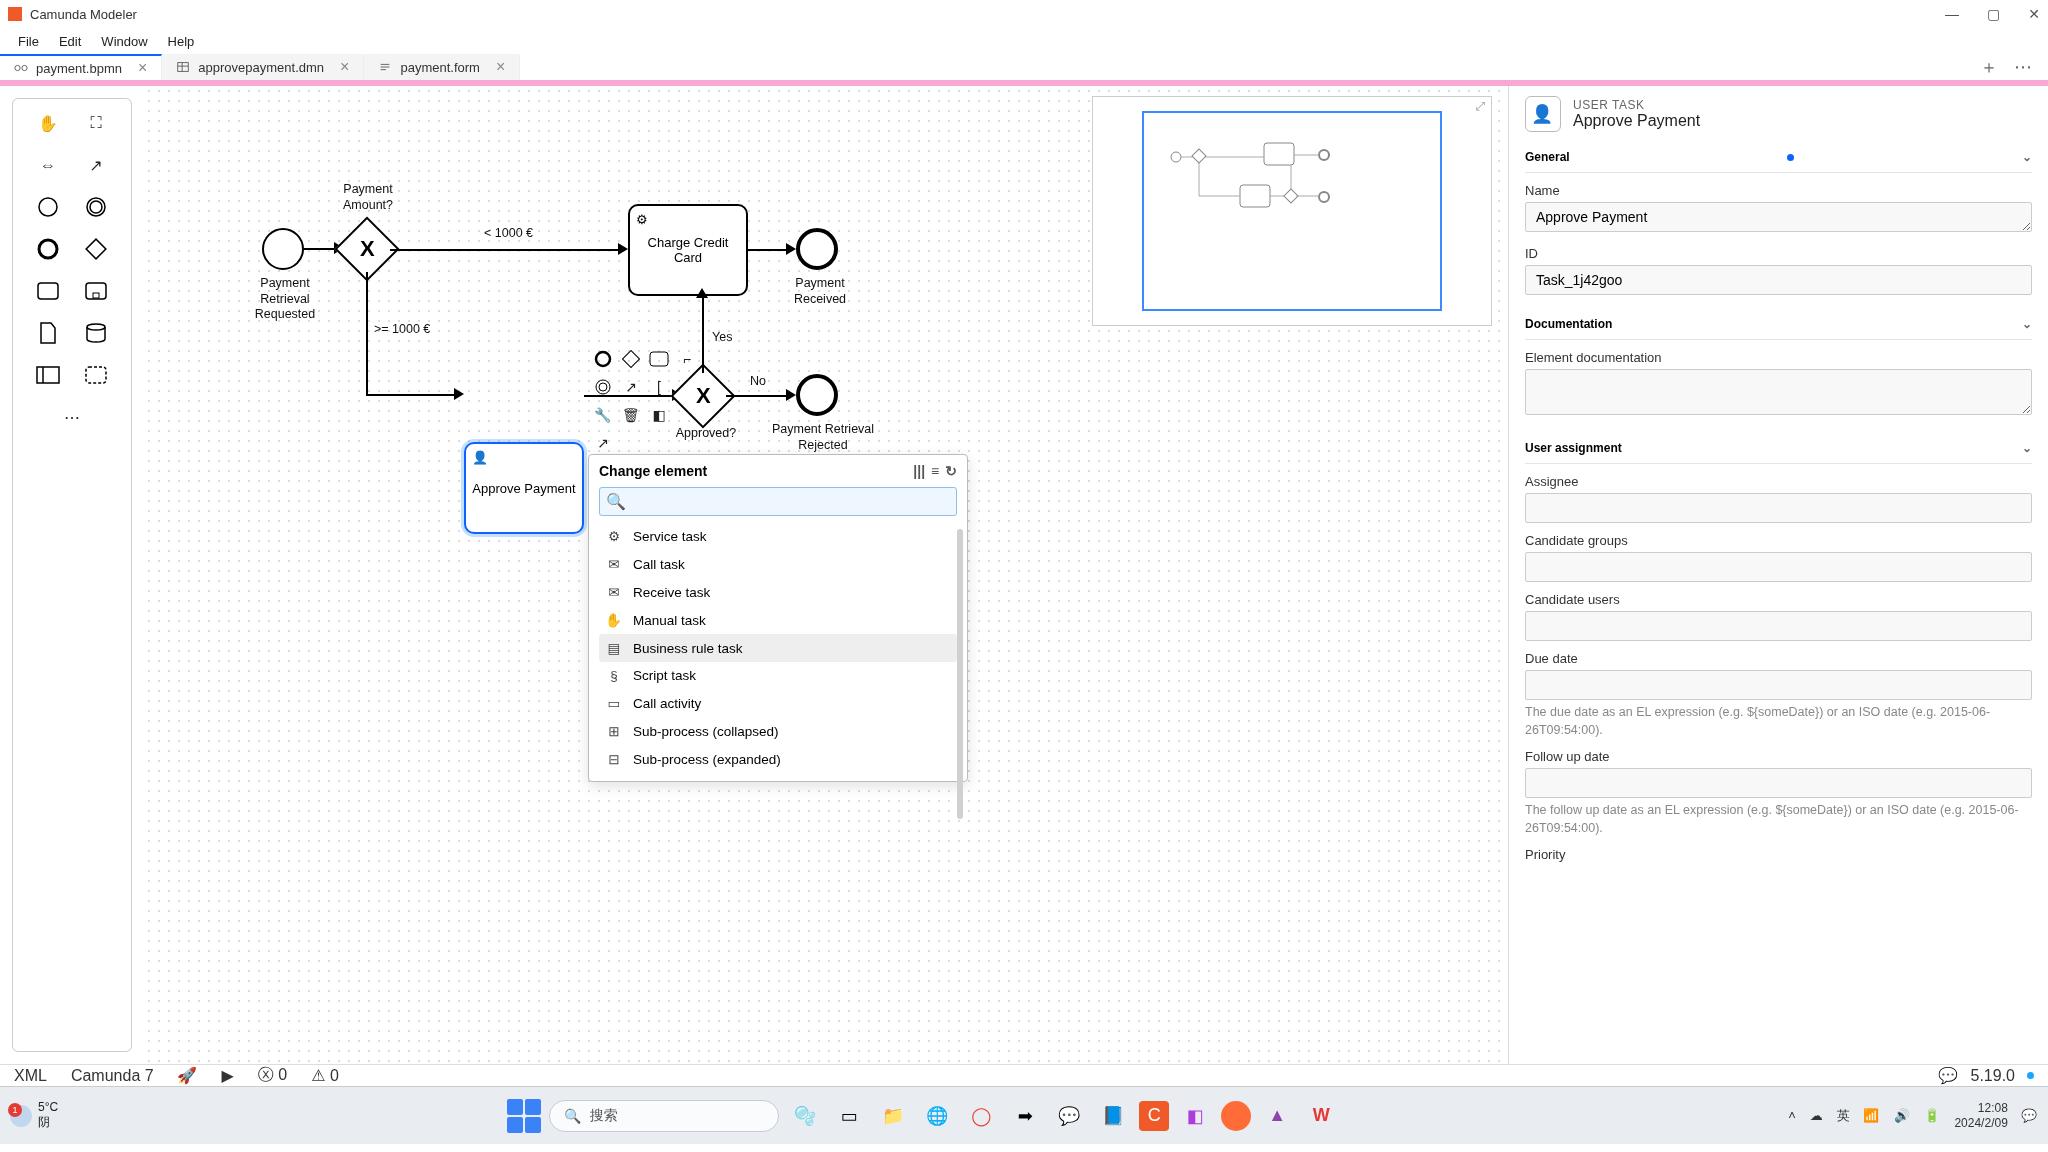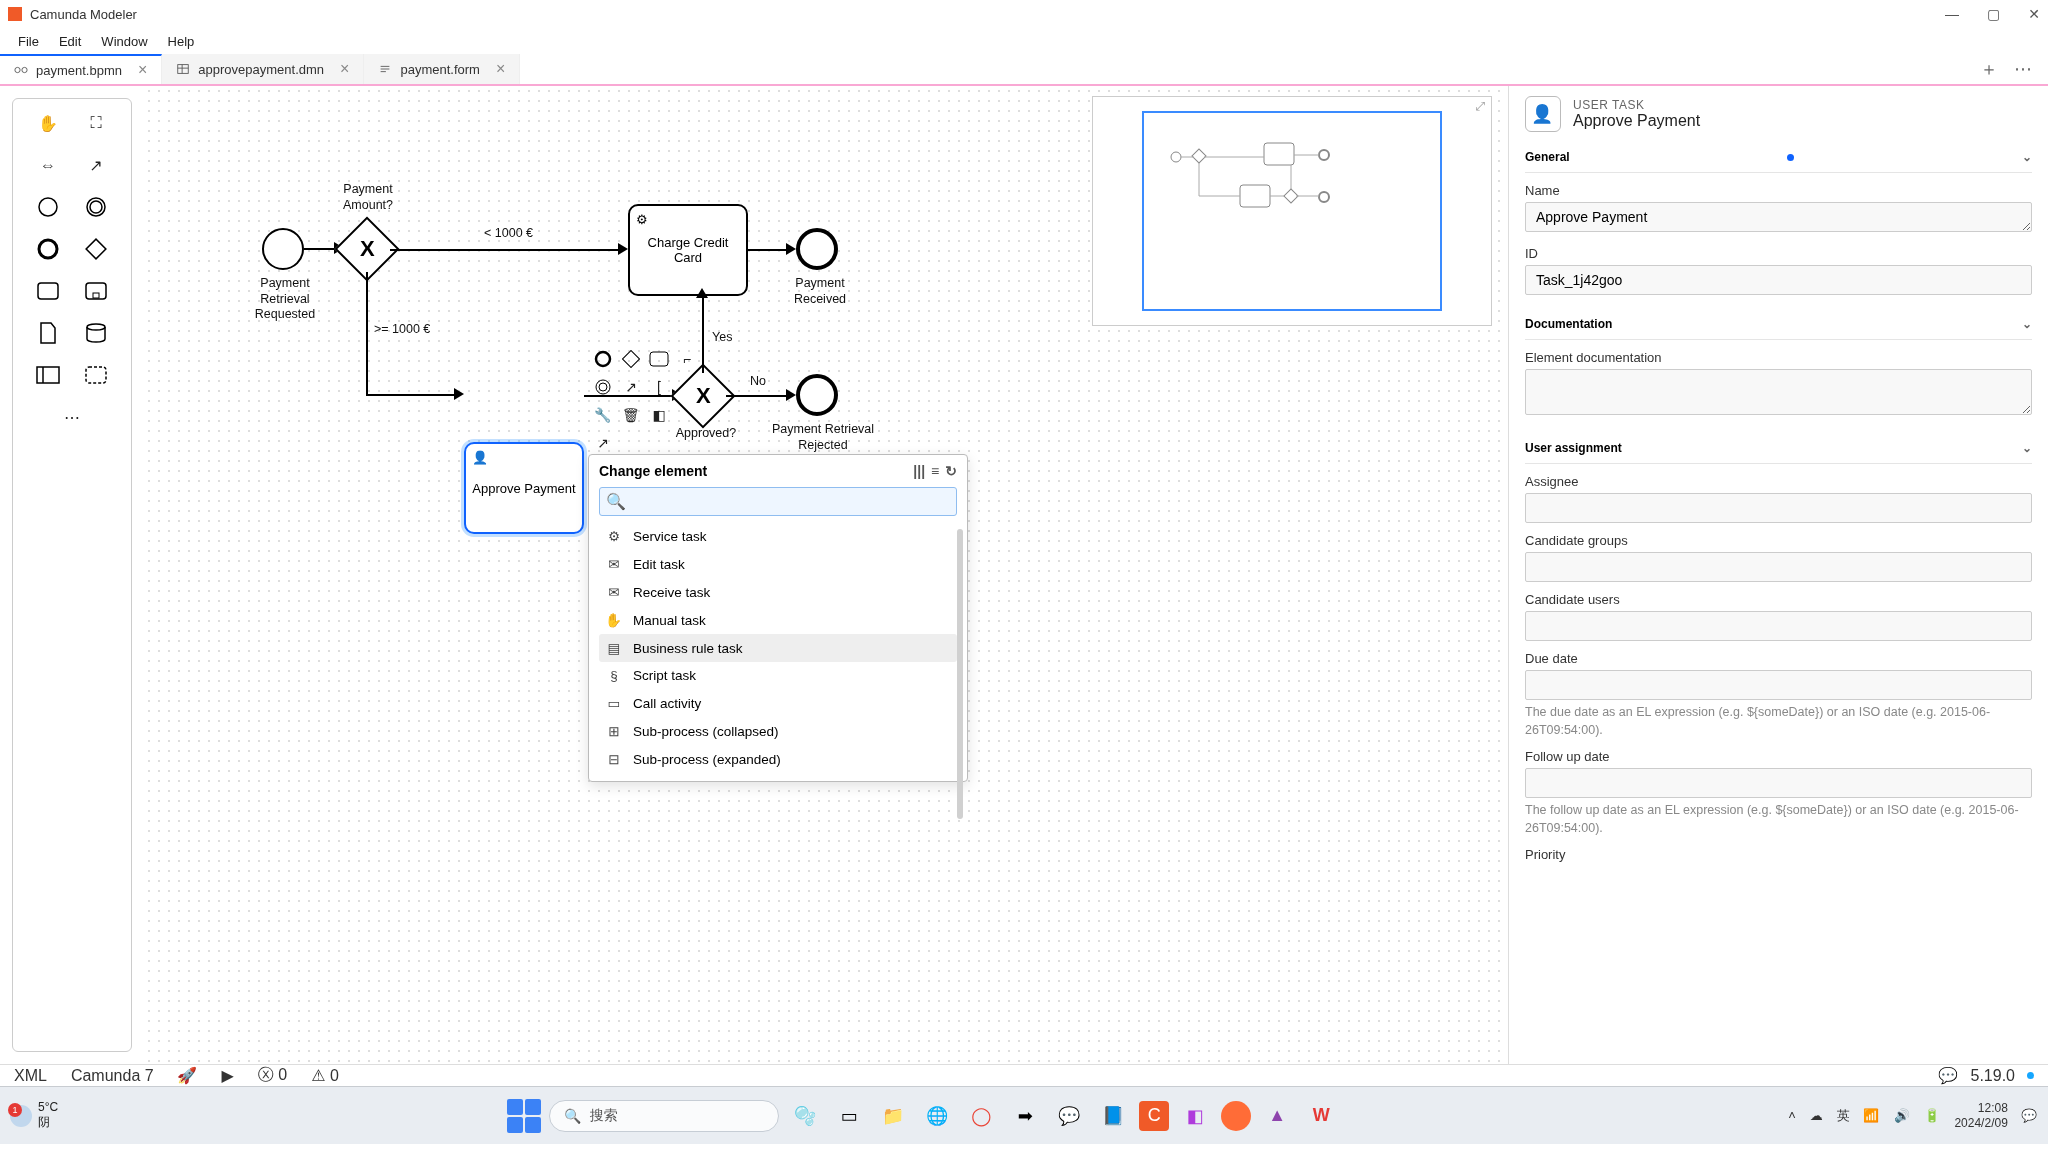--- a/index.html
+++ b/index.html
@@ -8,21 +8,21 @@
 
 .titlebar { height: 28px; display: flex; align-items: center; padding: 0 8px; font-size: 13px; color: #333; }
 .titlebar .app-icon { width: 14px; height: 14px; background: #f05a28; margin-right: 8px; }
 .titlebar .win-controls { margin-left: auto; display: flex; gap: 28px; font-size: 14px; color: #555; }
 
 
 .menubar { height: 26px; display: flex; align-items: center; padding: 0 10px; gap: 4px; font-size: 13px; color: #222; }
 .menubar span { padding: 2px 8px; }
 
 
-.tabs { height: 32px; display: flex; align-items: stretch; border-bottom: 2px solid #f9a8d4; background: #fff; }
+.tabs { height: 32px; display: flex; align-items: stretch; border-bottom: 6px solid #f9a8d4; background: #fff; }
 .tab { display: flex; align-items: center; gap: 8px; padding: 0 14px; font-size: 13px; border-right: 1px solid #eee; background: #f4f4f4; color: #333; }
 .tab.active { background: #fff; border-top: 2px solid #0f62fe; }
 .tab .close { color: #888; font-size: 16px; margin-left: 8px; }
 .tab .tab-ico { width: 14px; height: 14px; display:inline-block; }
 .tabs .spacer { flex: 1; }
 .tabs .right-ico { display: flex; align-items: center; gap: 16px; padding: 0 16px; color: #666; font-size: 18px; }
 
 
 .main { display: flex; height: calc(1152px - 28px - 26px - 32px - 30px - 58px); }
 .toolbox { width: 120px; border: 1px solid #ccc; margin: 12px; border-radius: 6px; background: #fff; display: flex; flex-direction: column; align-items: center; padding: 8px 0; gap: 10px; }
@@ -343,21 +343,21 @@
       <div class="search">
         <span>🔍</span>
         <input placeholder="" style="">
       </div>
       <div class="opt">
           <span class="oico">⚙</span>
           <span>Service task</span>
         </div>
       <div class="opt">
           <span class="oico">✉</span>
-          <span>Edit task</span>
+          <span>Call task</span>
         </div>
       <div class="opt">
           <span class="oico">✉</span>
           <span>Receive task</span>
         </div>
       <div class="opt">
           <span class="oico">✋</span>
           <span>Manual task</span>
         </div>
       <div class="opt hover">

